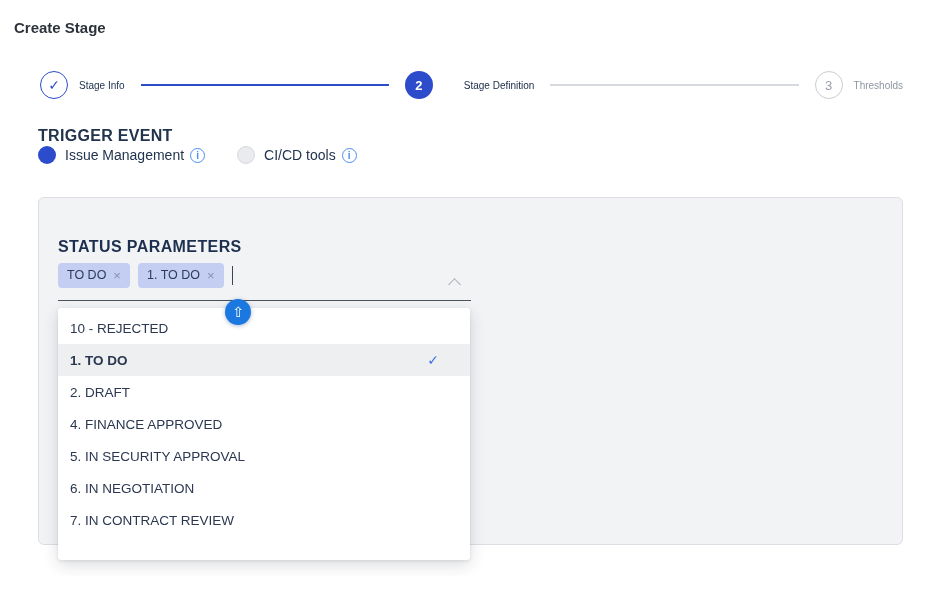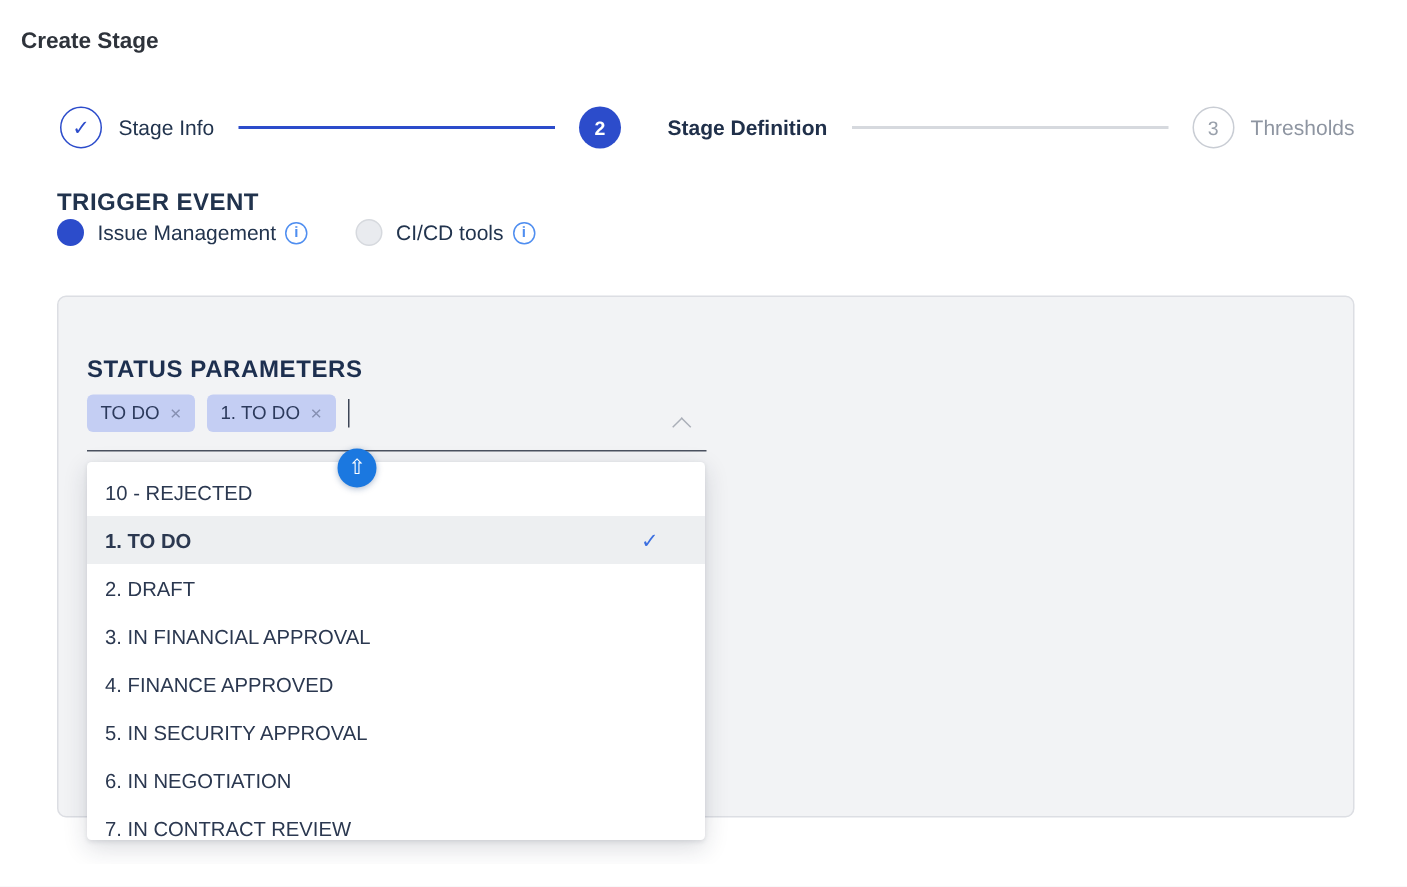--- a/index.html
+++ b/index.html
@@ -10,22 +10,22 @@
   
   .page-title { position: absolute; left: 14px; top: 19px; font-size: 15px; font-weight: 700; color: #2e333b; }
 
   
   .stepper { position: absolute; left: 40px; top: 71px; width: 863px; height: 28px; display: flex; align-items: center; }
   .step { display: flex; align-items: center; gap: 11px; flex: none; }
   .step-circle { width: 28px; height: 28px; border-radius: 50%; display: flex; align-items: center; justify-content: center; font-size: 13px; }
   .step-complete .step-circle { border: 1.5px solid #2c4ccb; color: #2c4ccb; background: #fff; font-size: 14px; }
   .step-active .step-circle { background: #2c4ccb; color: #ffffff; font-weight: 700; }
   .step-upcoming .step-circle { border: 1.5px solid #c9cdd4; color: #99a0ab; }
-  .step-label { font-size: 14px; color: #22344e; }
-  .step-active .step-label { font-weight: 700; color: #20304a; margin-left: 20px; }
+  .step-label { font-size: 10px; color: #22344e; }
+  .step-active .step-label { font-weight: 400; color: #20304a; margin-left: 20px; }
   .step-upcoming .step-label { color: #8e95a1; }
   .connector { flex: 1; height: 1.5px; margin: 0 16px; }
   .connector.done { background: #2c4ccb; }
   .connector.todo { background: #d6d9de; }
 
   
   .trigger-label { position: absolute; left: 38px; top: 127px; font-size: 16px; font-weight: 700; letter-spacing: .3px; color: #21334d; }
   .radio-row { position: absolute; left: 38px; top: 145px; display: flex; align-items: center; gap: 32px; height: 20px; }
   .radio-option { display: flex; align-items: center; gap: 9px; cursor: pointer; }
   .radio-dot { width: 18px; height: 18px; border-radius: 50%; flex: none; }
@@ -123,23 +123,20 @@
       <span>10 - REJECTED</span>
     </div>
     <div class="option selected">
       <span>1. TO DO</span>
       <span class="option-check">✓</span>
     </div>
     <div class="option">
       <span>2. DRAFT</span>
     </div>
     <div class="option">
-      <span>3. IN FINANCIAL APPROVAL</span>
-    </div>
-    <div class="option">
       <span>4. FINANCE APPROVED</span>
     </div>
     <div class="option">
       <span>5. IN SECURITY APPROVAL</span>
     </div>
     <div class="option">
       <span>6. IN NEGOTIATION</span>
     </div>
     <div class="option">
       <span>7. IN CONTRACT REVIEW</span>

